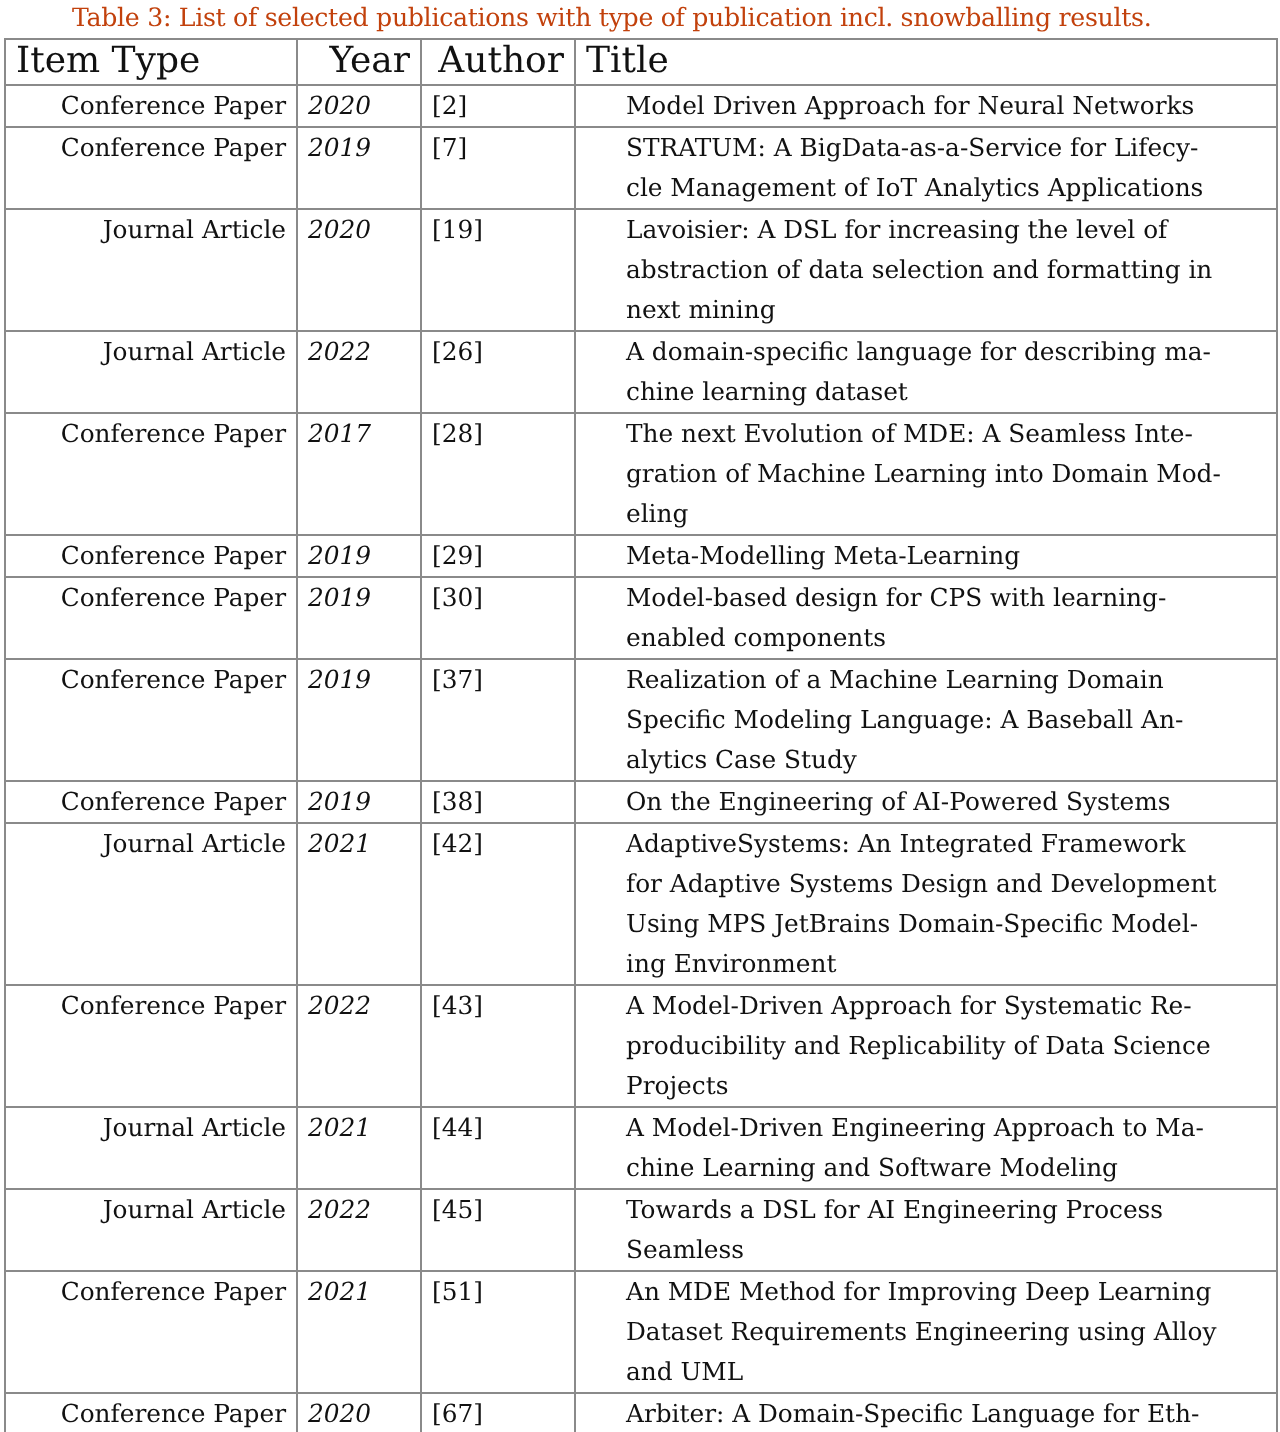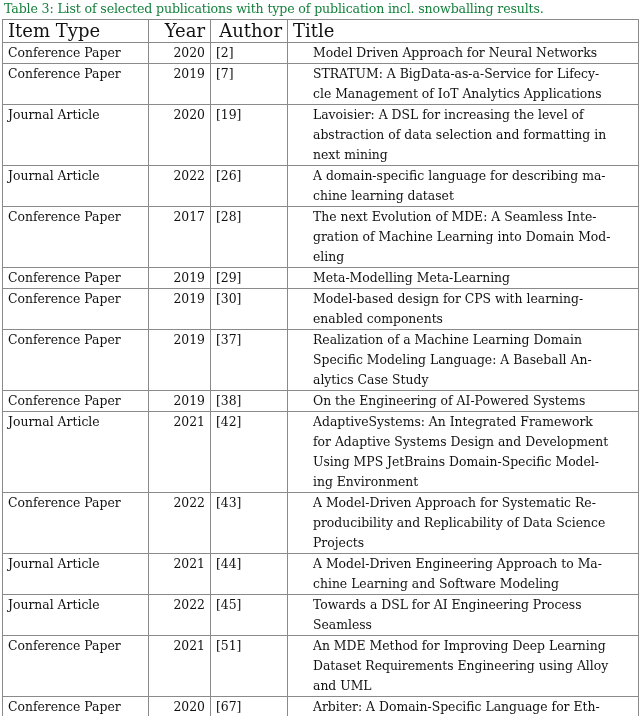--- a/index.html
+++ b/index.html
@@ -19,21 +19,22 @@
     width: 640px;
     box-sizing: border-box;
     padding: 0;
   }
   .caption {
     font-size: 12.6px;
     line-height: 16px;
     padding: 1px 2px 2px 4px;
     letter-spacing: -0.15px;
     white-space: nowrap;
-    color: #15803d;
+    color: #c2410c;
+    margin-left: 32px;
   }
   table.pubs {
     border-collapse: collapse;
     table-layout: fixed;
     width: 636px;
     margin-left: 2px;
     border: 1px solid #8a8a8a;
   }
   table.pubs col.c-type  { width: 146px; }
   table.pubs col.c-year  { width: 62px;  }
@@ -55,25 +56,26 @@
     line-height: 21px;
     padding-top: 0px;
     padding-bottom: 1px;
   }
   table.pubs thead th.th-year,
   table.pubs thead th.th-auth {
     text-align: right;
   }
   table.pubs thead th.th-year { padding-left: 9px; }
   td.cell-type {
+    text-align: right;
+    white-space: nowrap;
+  }
+  td.cell-year {
     text-align: left;
-    white-space: nowrap;
-  }
-  td.cell-year {
-    text-align: right;
+    font-style: italic;
   }
   td.cell-auth {
     text-align: left;
   }
   td.cell-title {
     text-align: justify;
     text-align-last: left;
     hyphens: auto;
     -webkit-hyphens: auto;
   }

